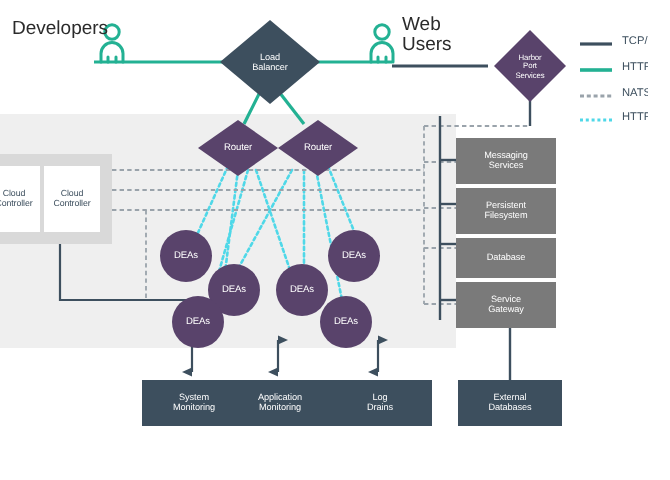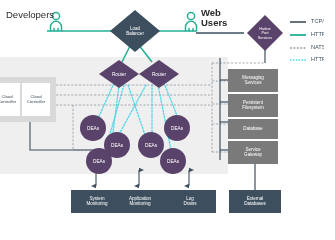--- a/index.html
+++ b/index.html
@@ -153,21 +153,21 @@
     <rect x="229" y="190" width="52" height="23" fill="#3d4f5e"></rect>
 
     <path d="M290,22 L306,22" stroke="#3d4f5e" stroke-width="1.6"></path>
     <path d="M290,35 L306,35" stroke="#23b193" stroke-width="1.8"></path>
     <path d="M290,48 L306,48" stroke="#9aa3ab" stroke-width="1.5" stroke-dasharray="2,1.4"></path>
     <path d="M290,60 L306,60" stroke="#4fd8e8" stroke-width="1.5" stroke-dasharray="1.5,1.4"></path>
   </svg>
 
   <div class="outside-label" style="left:6px; top:10px; font-size:9.5px; white-space:pre;">Developers</div>
 
-  <div class="outside-label" style="left:201px; top:8px; font-size:9.5px; white-space:pre;font-weight:bold;">Web
+  <div class="outside-label" style="left:201px; top:8px; font-size:9.5px; white-space:pre;">Web
 Users</div>
 
   <div class="node-label" style="left:112px; top:24px; width:46px; height:16px; font-size:4.6px; white-space:pre;">Load
 Balancer</div>
 
   <div class="node-label" style="left:249px; top:25px; width:32px; height:17px; font-size:3.9px; white-space:pre;">Harbor
 Port
 Services</div>
 
   <div class="node-label" style="left:103px; top:69px; width:32px; height:11px; font-size:4.8px;">Router</div>

